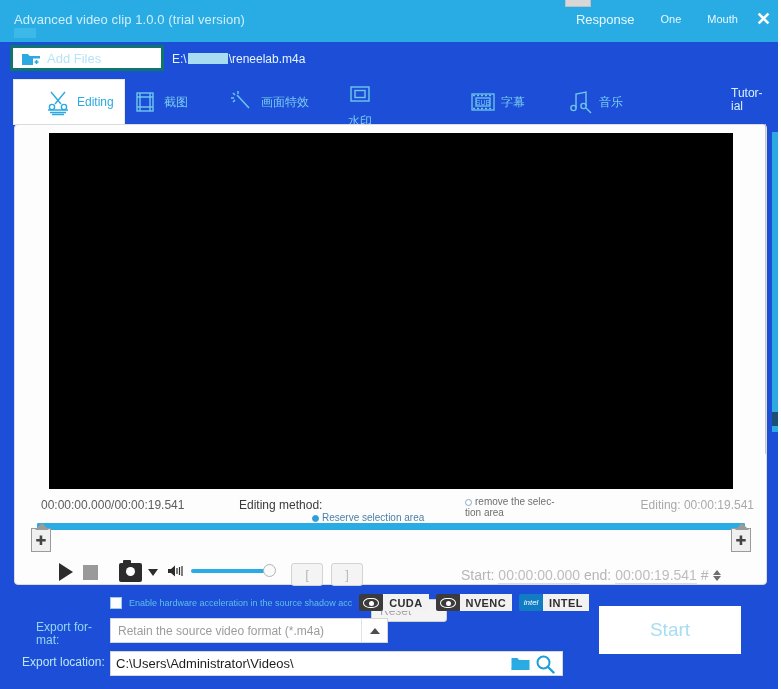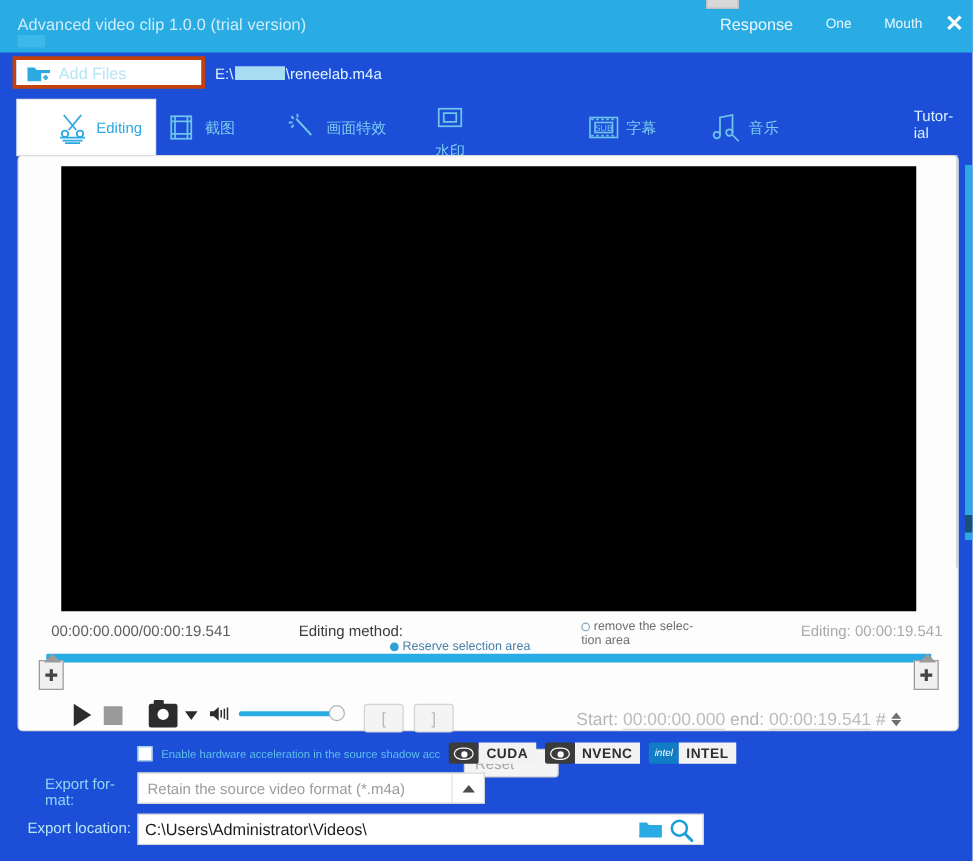--- a/index.html
+++ b/index.html
@@ -75,21 +75,21 @@
   
   .addrow {
     position: absolute;
     left: 0; top: 42px;
     width: 781px; height: 38px;
   }
   .addfiles-wrap {
     position: absolute;
     left: 10px; top: 3px;
     width: 154px; height: 26px;
-    border: 3px solid #c2410c;
+    border: 3px solid #0f766e;
     box-sizing: border-box;
   }
   .addfiles-btn {
     position: absolute;
     left: 0; top: 0;
     width: 100%; height: 100%;
     background: #ffffff;
     display: flex;
     align-items: center;
     gap: 6px;
@@ -644,14 +644,15 @@
         </svg>
       </span>
       <span class="loc-mag">
         <svg width="20" height="20" viewBox="0 0 20 20">
           <circle cx="8.5" cy="8.5" r="6" fill="none" stroke="#1a9fd9" stroke-width="2"></circle>
           <path d="M13 13l5.5 5.5" stroke="#1a9fd9" stroke-width="2.4" stroke-linecap="round"></path>
         </svg>
       </span>
     </div>
 
+    <div class="start-btn">Start</div>
   </div>
 </div>
 
 </body></html>

